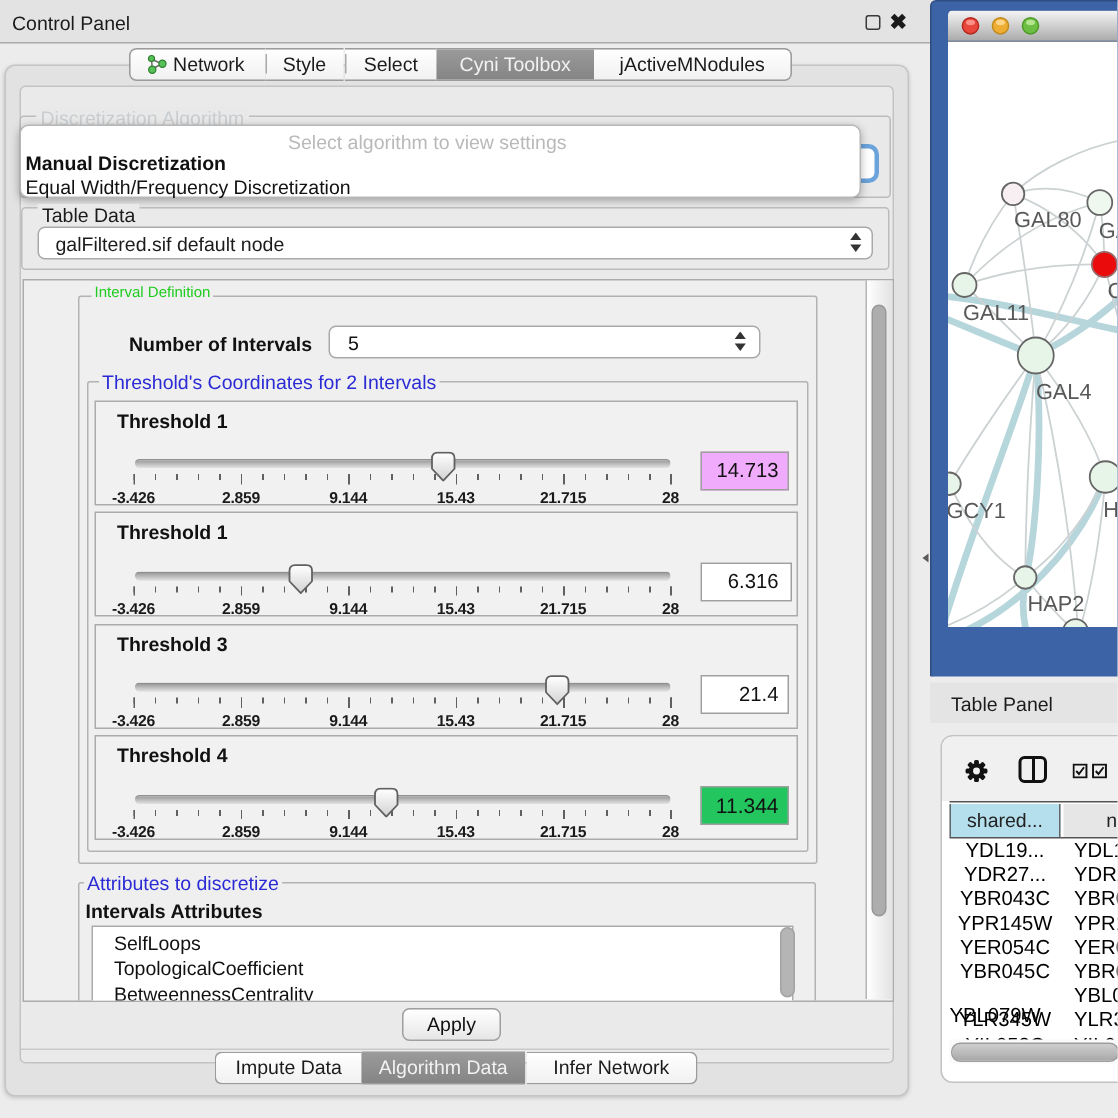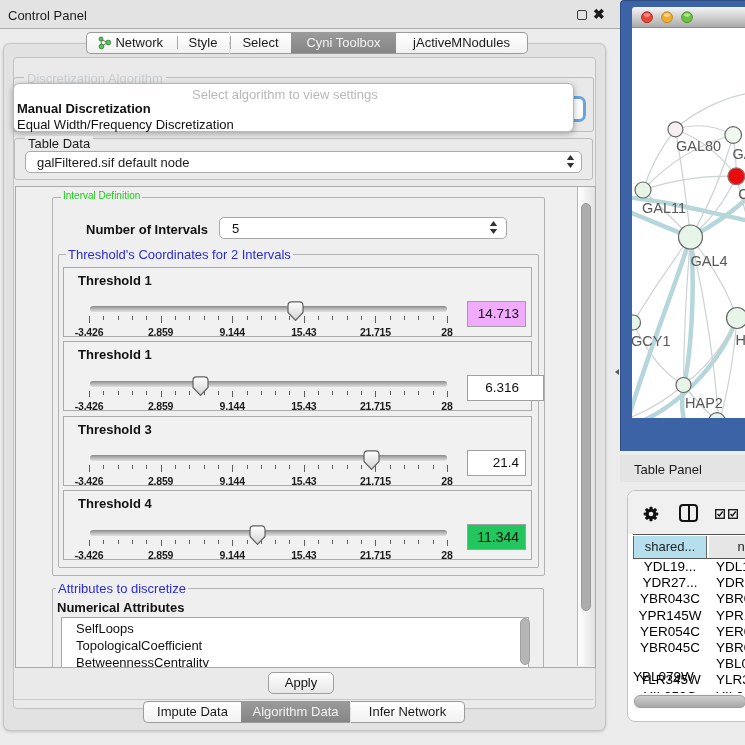--- a/index.html
+++ b/index.html
@@ -111,21 +111,21 @@
     <div class="abs" style="left:383px;top:58px;font-size:10.5px;font-weight:bold;color:#1a1a1a;transform:translateX(-50%);letter-spacing:-0.2px;">28</div>
     <svg class="abs" style="left:127.5px;top:33.5px;" width="17" height="20" viewBox="0 0 17 20">
         <defs>
           <linearGradient id="thg2" x1="0" y1="0" x2="0" y2="1">
             <stop offset="0" stop-color="#ffffff"></stop>
             <stop offset="1" stop-color="#d2d2d2"></stop>
           </linearGradient>
         </defs>
         <path d="M1,4.5 Q1,0.8 4.7,0.8 H12.3 Q16,0.8 16,4.5 V11.5 L8.5,19.4 L1,11.5 Z" fill="url(#thg2)" stroke="#606060" stroke-width="1.2"></path>
       </svg>
-    <div class="abs" style="left:403px;top:33px;width:51px;height:24px;background:#fff;border:1px solid #9f9f9f;font-size:13.5px;color:#111;text-align:right;line-height:24px;padding-right:24px;">6.316</div>
+    <div class="abs" style="left:403px;top:33px;width:51px;height:24px;background:#fff;border:1px solid #9f9f9f;font-size:13.5px;color:#111;text-align:right;line-height:24px;padding-right:8px;">6.316</div>
   </div>
 
   <div class="abs" style="left:47px;top:228.5px;width:467px;height:68px;background:#f1f1f1;border:1px solid #ababab;">
     <div class="abs" style="left:14px;top:5px;font-size:13px;font-weight:bold;color:#111;">Threshold 3</div>
     <div class="abs" style="left:25.5px;top:38.5px;width:357.5px;height:5px;background:linear-gradient(#9c9c9c,#e2e2e2);border-top:1px solid #8f8f8f;border-radius:3px;"></div>
     <div class="abs" style="left:24.5px;top:48.5px;width:359px;height:4px;background:repeating-linear-gradient(90deg,#606060 0 1px,transparent 1px 14.32px);"></div>
     <div class="abs" style="left:24.5px;top:48.5px;width:359px;height:6.5px;background:repeating-linear-gradient(90deg,#606060 0 1px,transparent 1px 71.6px);"></div>
     <div class="abs" style="left:25px;top:58px;font-size:10.5px;font-weight:bold;color:#1a1a1a;transform:translateX(-50%);letter-spacing:-0.2px;">-3.426</div>
     <div class="abs" style="left:96.6px;top:58px;font-size:10.5px;font-weight:bold;color:#1a1a1a;transform:translateX(-50%);letter-spacing:-0.2px;">2.859</div>
     <div class="abs" style="left:168.2px;top:58px;font-size:10.5px;font-weight:bold;color:#1a1a1a;transform:translateX(-50%);letter-spacing:-0.2px;">9.144</div>
@@ -162,21 +162,21 @@
             <stop offset="1" stop-color="#d2d2d2"></stop>
           </linearGradient>
         </defs>
         <path d="M1,4.5 Q1,0.8 4.7,0.8 H12.3 Q16,0.8 16,4.5 V11.5 L8.5,19.4 L1,11.5 Z" fill="url(#thg4)" stroke="#606060" stroke-width="1.2"></path>
       </svg>
     <div class="abs" style="left:403px;top:33px;width:51px;height:24px;background:#22c55e;border:1px solid #9f9f9f;font-size:14px;color:#111;text-align:right;line-height:24px;padding-right:6px;">11.344</div>
   </div>
 
   <div class="abs" style="left:36px;top:401px;width:490px;height:90px;border:1px solid #b3b3b3;border-radius:2px;"></div>
   <div class="abs" style="left:40px;top:394px;font-size:13px;color:#2b2bd5;background:#efefef;padding:0 2px;">Attributes to discretize</div>
-  <div class="abs" style="left:41px;top:413px;font-size:13px;font-weight:bold;color:#111;">Numerical Attributes</div>
+  <div class="abs" style="left:41px;top:413px;font-size:13px;font-weight:bold;color:#111;">Intervals Attributes</div>
   <div class="abs" style="left:45px;top:430px;width:466px;height:60px;background:#fff;border:1px solid #a9a9a9;"></div>
   <div class="abs" style="left:60px;top:434px;font-size:13px;color:#111;">SelfLoops</div>
   <div class="abs" style="left:60px;top:451px;font-size:13px;color:#111;">TopologicalCoefficient</div>
   <div class="abs" style="left:60px;top:468px;font-size:13px;color:#111;">BetweennessCentrality</div>
   <div class="abs" style="left:504px;top:431px;width:8px;height:45px;background:#b5b5b5;border:1px solid #a2a2a2;border-radius:5px;"></div>
 </div>
 
 <div class="abs" style="left:577px;top:187px;width:17px;height:479px;background:linear-gradient(90deg,#ffffff,#e2e2e2);border-left:1px solid #b5b5b5;"></div>
 <div class="abs" style="left:581px;top:203px;width:8px;height:406px;background:#adadad;border:1px solid #989898;border-radius:5px;"></div>
 

